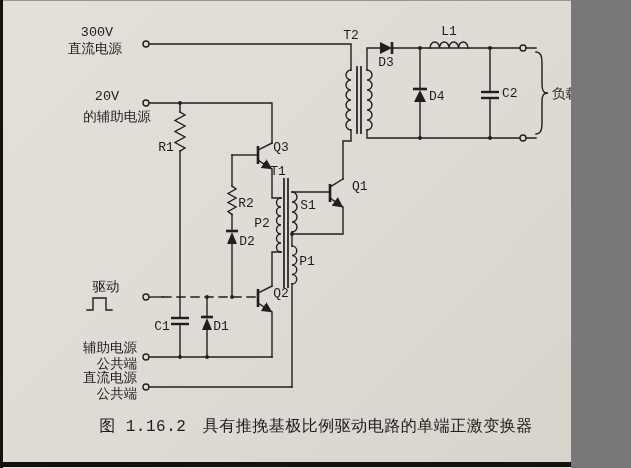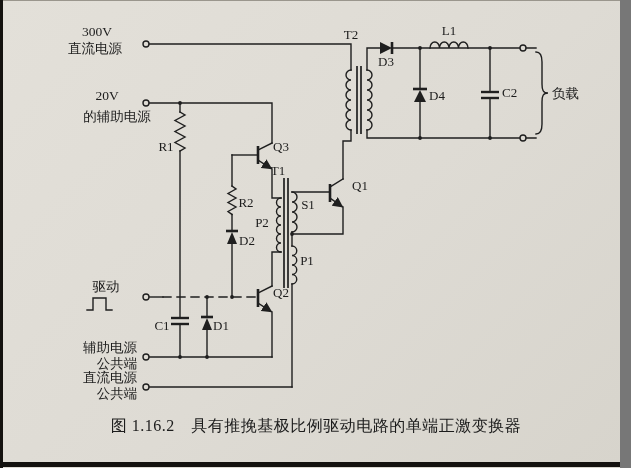--- a/index.html
+++ b/index.html
@@ -1,21 +1,22 @@
 <!DOCTYPE html>
 <html><head>
 <meta charset="utf-8">
 <style>
   html,body{margin:0;padding:0;}
   body{background:#777; font-family:"Liberation Serif","DejaVu Serif",serif;}
   .page{
     position:relative;
-    width:620px;height:468px;
+    width:571px;height:468px;
     background:linear-gradient(135deg,#e3e0d9 0%,#dedbd4 55%,#d7d4cc 100%);
     overflow:hidden;
+    font-family:Liberation Mono, monospace;
   }
   .edge-left{position:absolute;left:0;top:0;width:3px;height:468px;background:#14120f;}
   .edge-bottom{position:absolute;left:0;top:462px;width:631px;height:5px;background:#14120f;}
   .edge-top{position:absolute;left:0;top:0;width:631px;height:1px;background:#9a968d;}
   svg{position:absolute;left:0;top:0;}
   .wire{stroke:#1f1f1f;stroke-width:1.4;fill:none;stroke-linecap:square;}
   .core{stroke:#1f1f1f;stroke-width:1.7;fill:none;}
   .bar{stroke:#1f1f1f;stroke-width:2.6;fill:none;}
   .plate{stroke:#1f1f1f;stroke-width:2.4;fill:none;}
   .tri{fill:#1f1f1f;stroke:none;}

